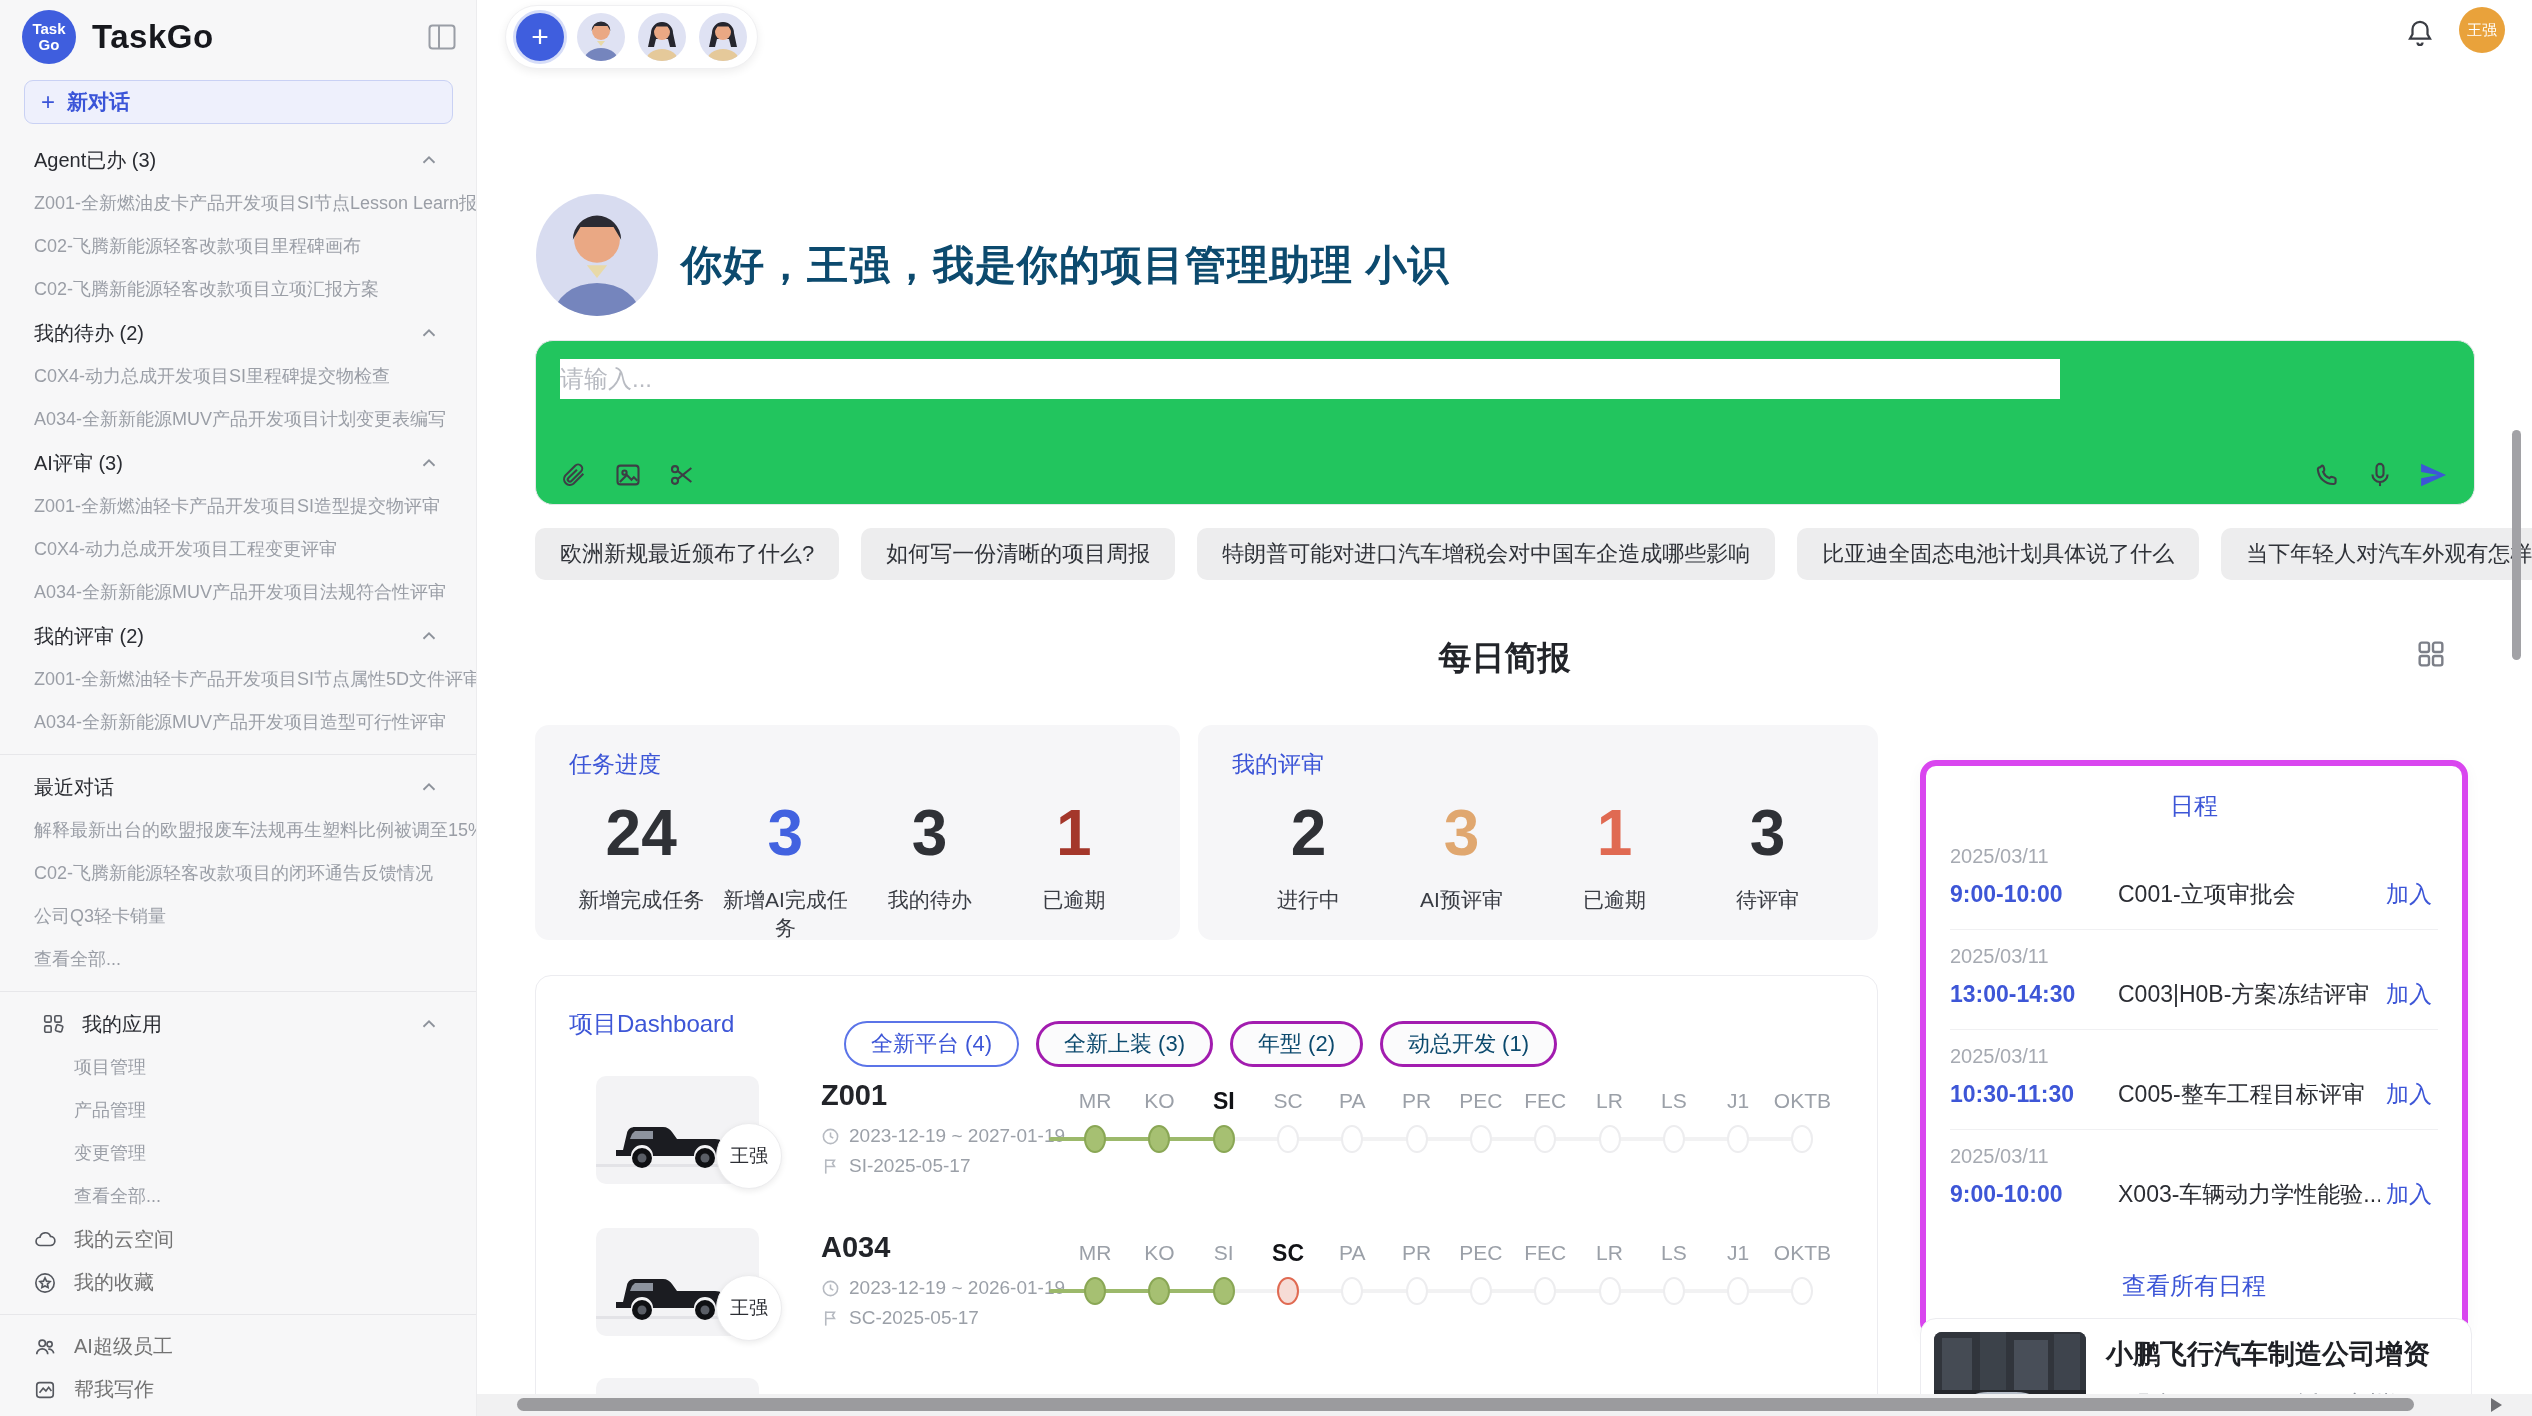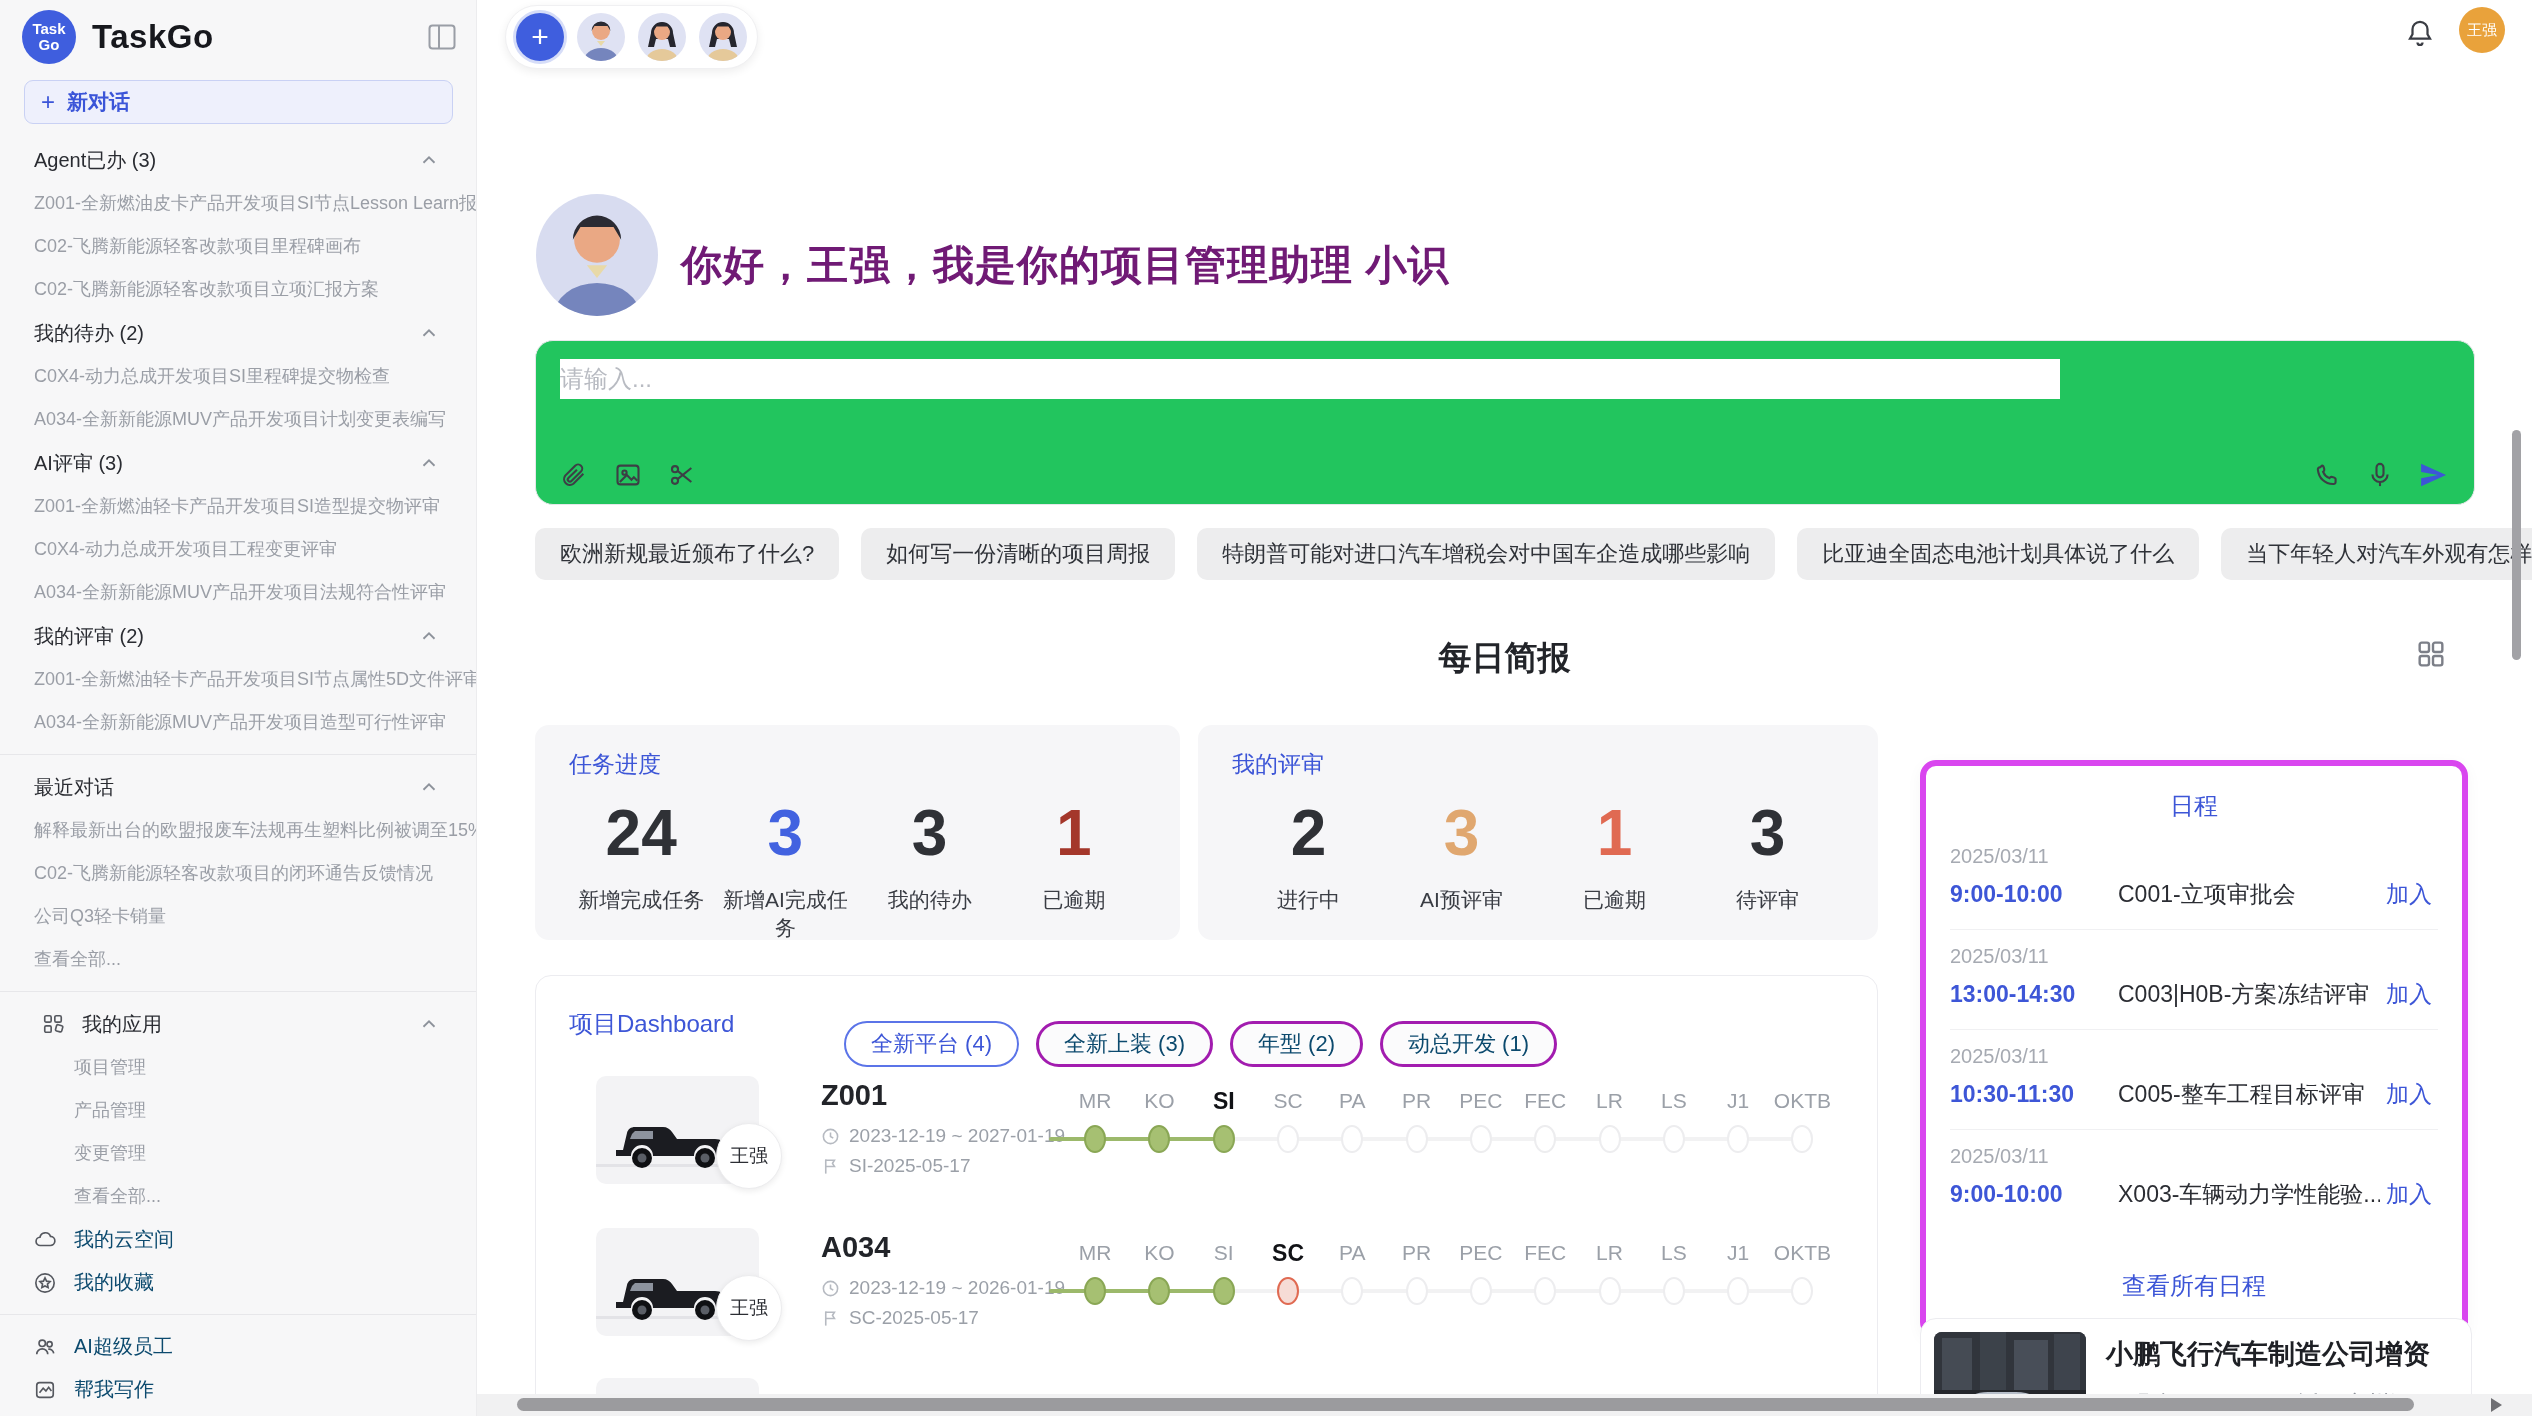--- a/index.html
+++ b/index.html
@@ -12,36 +12,36 @@
   .logo{width:54px;height:54px;border-radius:50%;background:#3f5ede;color:#fff;display:flex;flex-direction:column;align-items:center;justify-content:center;line-height:1.05;font-size:15px;font-weight:bold;}
   .app-title{font-size:33px;font-weight:bold;color:#17181d;margin-left:16px;letter-spacing:.5px;}
   .collapse-btn{position:absolute;right:20px;top:24px;width:28px;height:26px;background:none;border:none;color:#9a9ea6;cursor:pointer;}
   .new-chat{margin:8px 24px 0;width:429px;height:44px;border-radius:9px;background:#eef0fc;border:1px solid #c9d1f4;color:#3b55d8;font-size:21px;font-weight:600;display:flex;align-items:center;padding-left:16px;cursor:pointer;}
   .new-chat .plus{font-size:24px;font-weight:400;margin-right:12px;}
   .sb-body{margin-top:14px;}
   .sb-sec-h{height:44px;display:flex;align-items:center;justify-content:space-between;padding:0 36px 0 34px;font-size:20px;color:#2a2c32;cursor:pointer;}
   .sb-sec-h svg{color:#8d929b;}
   .sb-item{height:43px;line-height:43px;padding:0 18px 0 34px;font-size:18px;color:#9a9ea6;white-space:nowrap;overflow:hidden;cursor:pointer;}
   .sb-div{height:1px;background:#e7e7ea;margin:10px 0;}
-  .sb-row{height:43px;display:flex;align-items:center;padding-left:34px;font-size:20px;color:#0c4a6e;cursor:pointer;}
+  .sb-row{height:43px;display:flex;align-items:center;padding-left:34px;font-size:20px;color:#737373;cursor:pointer;}
   .sb-row .ric{width:22px;height:22px;margin-right:18px;color:#55585f;flex:0 0 22px;}
   .sb-sub{height:43px;line-height:43px;padding-left:74px;font-size:18px;color:#9a9ea6;cursor:pointer;}
 
   
   .main{position:absolute;left:477px;top:0;width:2055px;height:1416px;background:#fff;overflow:hidden;}
 
   .pill{position:absolute;left:28px;top:5px;height:64px;background:#fff;border:1px solid #f0f0f2;border-radius:34px;box-shadow:0 3px 10px rgba(0,0,0,.07);display:flex;align-items:center;padding:0 10px;gap:13px;}
   .pill .add{width:48px;height:48px;border-radius:50%;background:#3f5ede;color:#fff;font-size:30px;display:flex;align-items:center;justify-content:center;border:none;cursor:pointer;box-shadow:0 0 0 3px #d6ddf8;}
   .avi{width:48px;height:48px;border-radius:50%;background:#dfe2f3;overflow:hidden;cursor:pointer;flex:0 0 48px;}
 
   .bell{position:absolute;left:1928px;top:18px;width:30px;height:30px;color:#3a3d44;background:none;border:none;cursor:pointer;}
   .user-badge{position:absolute;left:1982px;top:7px;width:46px;height:46px;border-radius:50%;background:#e9a23b;color:#fff;font-size:15px;display:flex;align-items:center;justify-content:center;cursor:pointer;}
 
   .hero-avatar{position:absolute;left:59px;top:194px;width:122px;height:122px;border-radius:50%;background:#d8dcf0;overflow:hidden;}
-  .greeting{position:absolute;left:204px;top:238px;font-size:41px;font-weight:bold;color:#701a75;letter-spacing:1px;}
+  .greeting{position:absolute;left:204px;top:238px;font-size:41px;font-weight:bold;color:#0c4a6e;letter-spacing:1px;}
 
   .inputbox{position:absolute;left:58px;top:340px;width:1940px;height:165px;border:1px solid #e7e7ea;border-radius:18px;background:#22c55e;}
   .inputbox input{position:absolute;left:24px;top:18px;width:1500px;height:40px;border:none;outline:none;font-size:24px;color:#2b2d33;}
   .inputbox input::placeholder{color:#b8bbc2;}
   .in-icons{position:absolute;left:24px;bottom:14px;display:flex;gap:24px;}
   .in-icons .ib, .in-right .ib{width:30px;height:30px;color:#3c3f45;background:none;border:none;cursor:pointer;}
   .in-right{position:absolute;right:26px;bottom:14px;display:flex;gap:22px;align-items:center;}
   .in-right .send{color:#3d56d7;}
 
   .chips{position:absolute;left:58px;top:528px;display:flex;gap:22px;}

